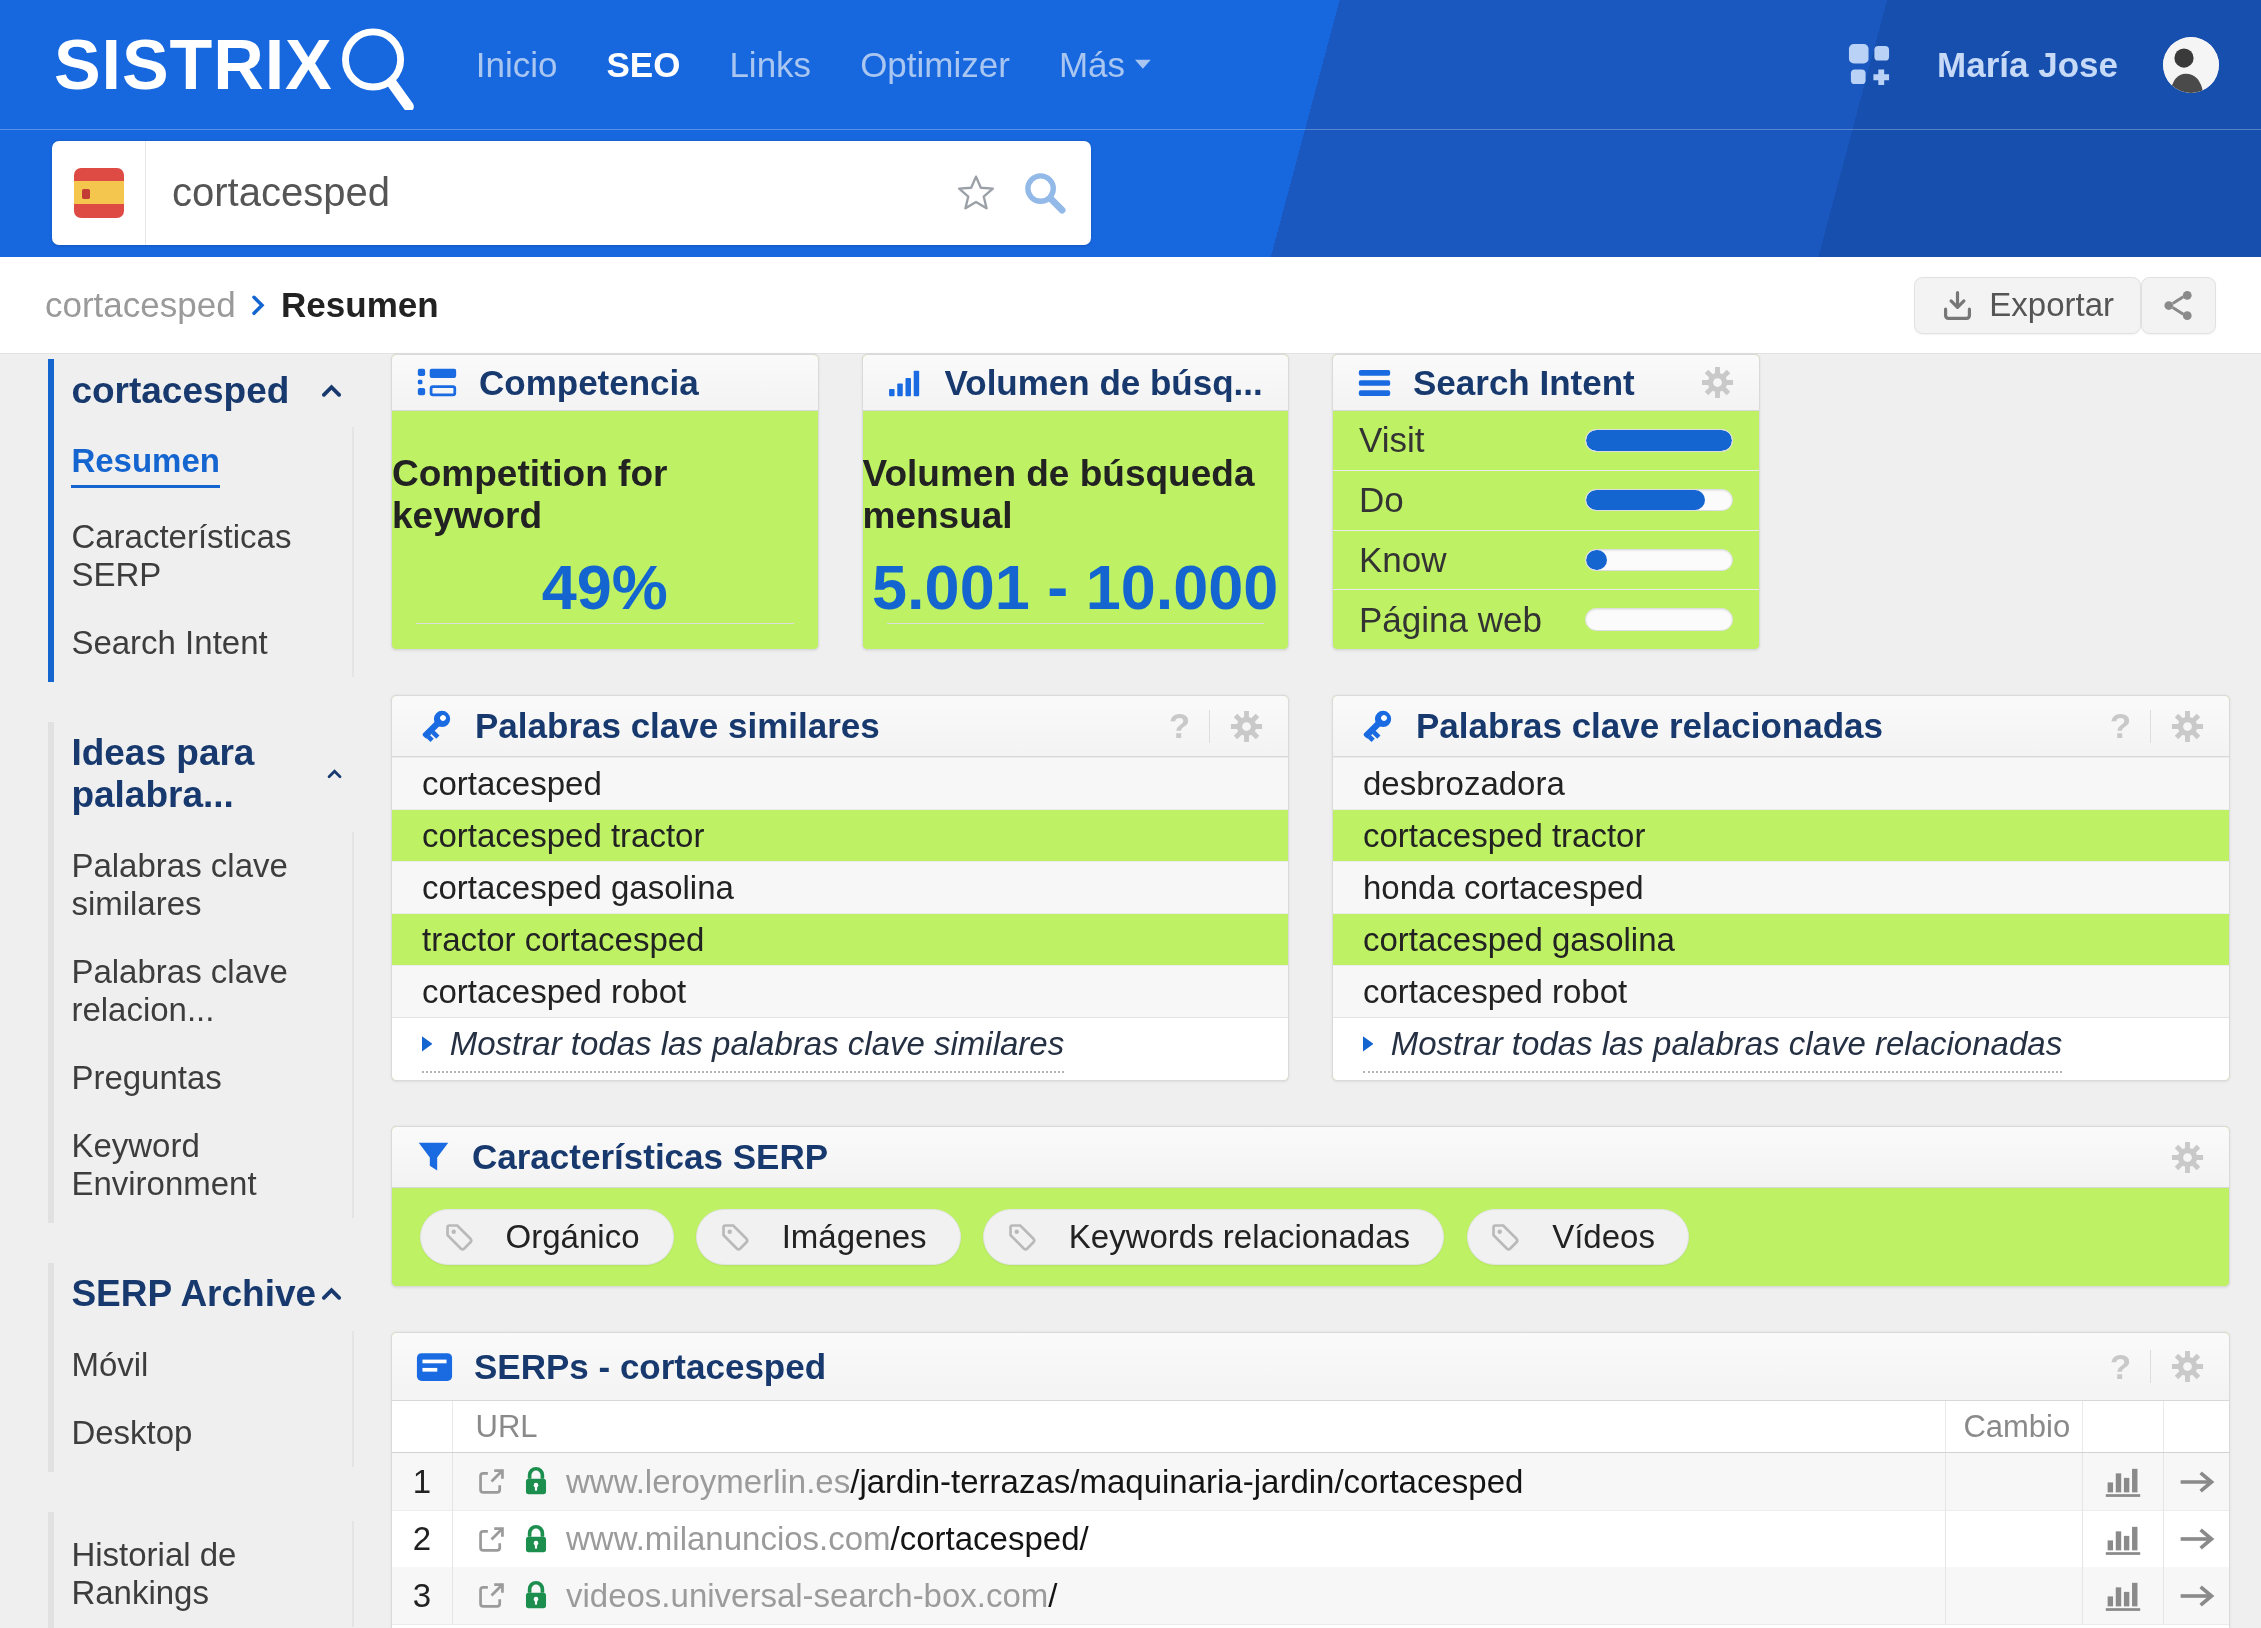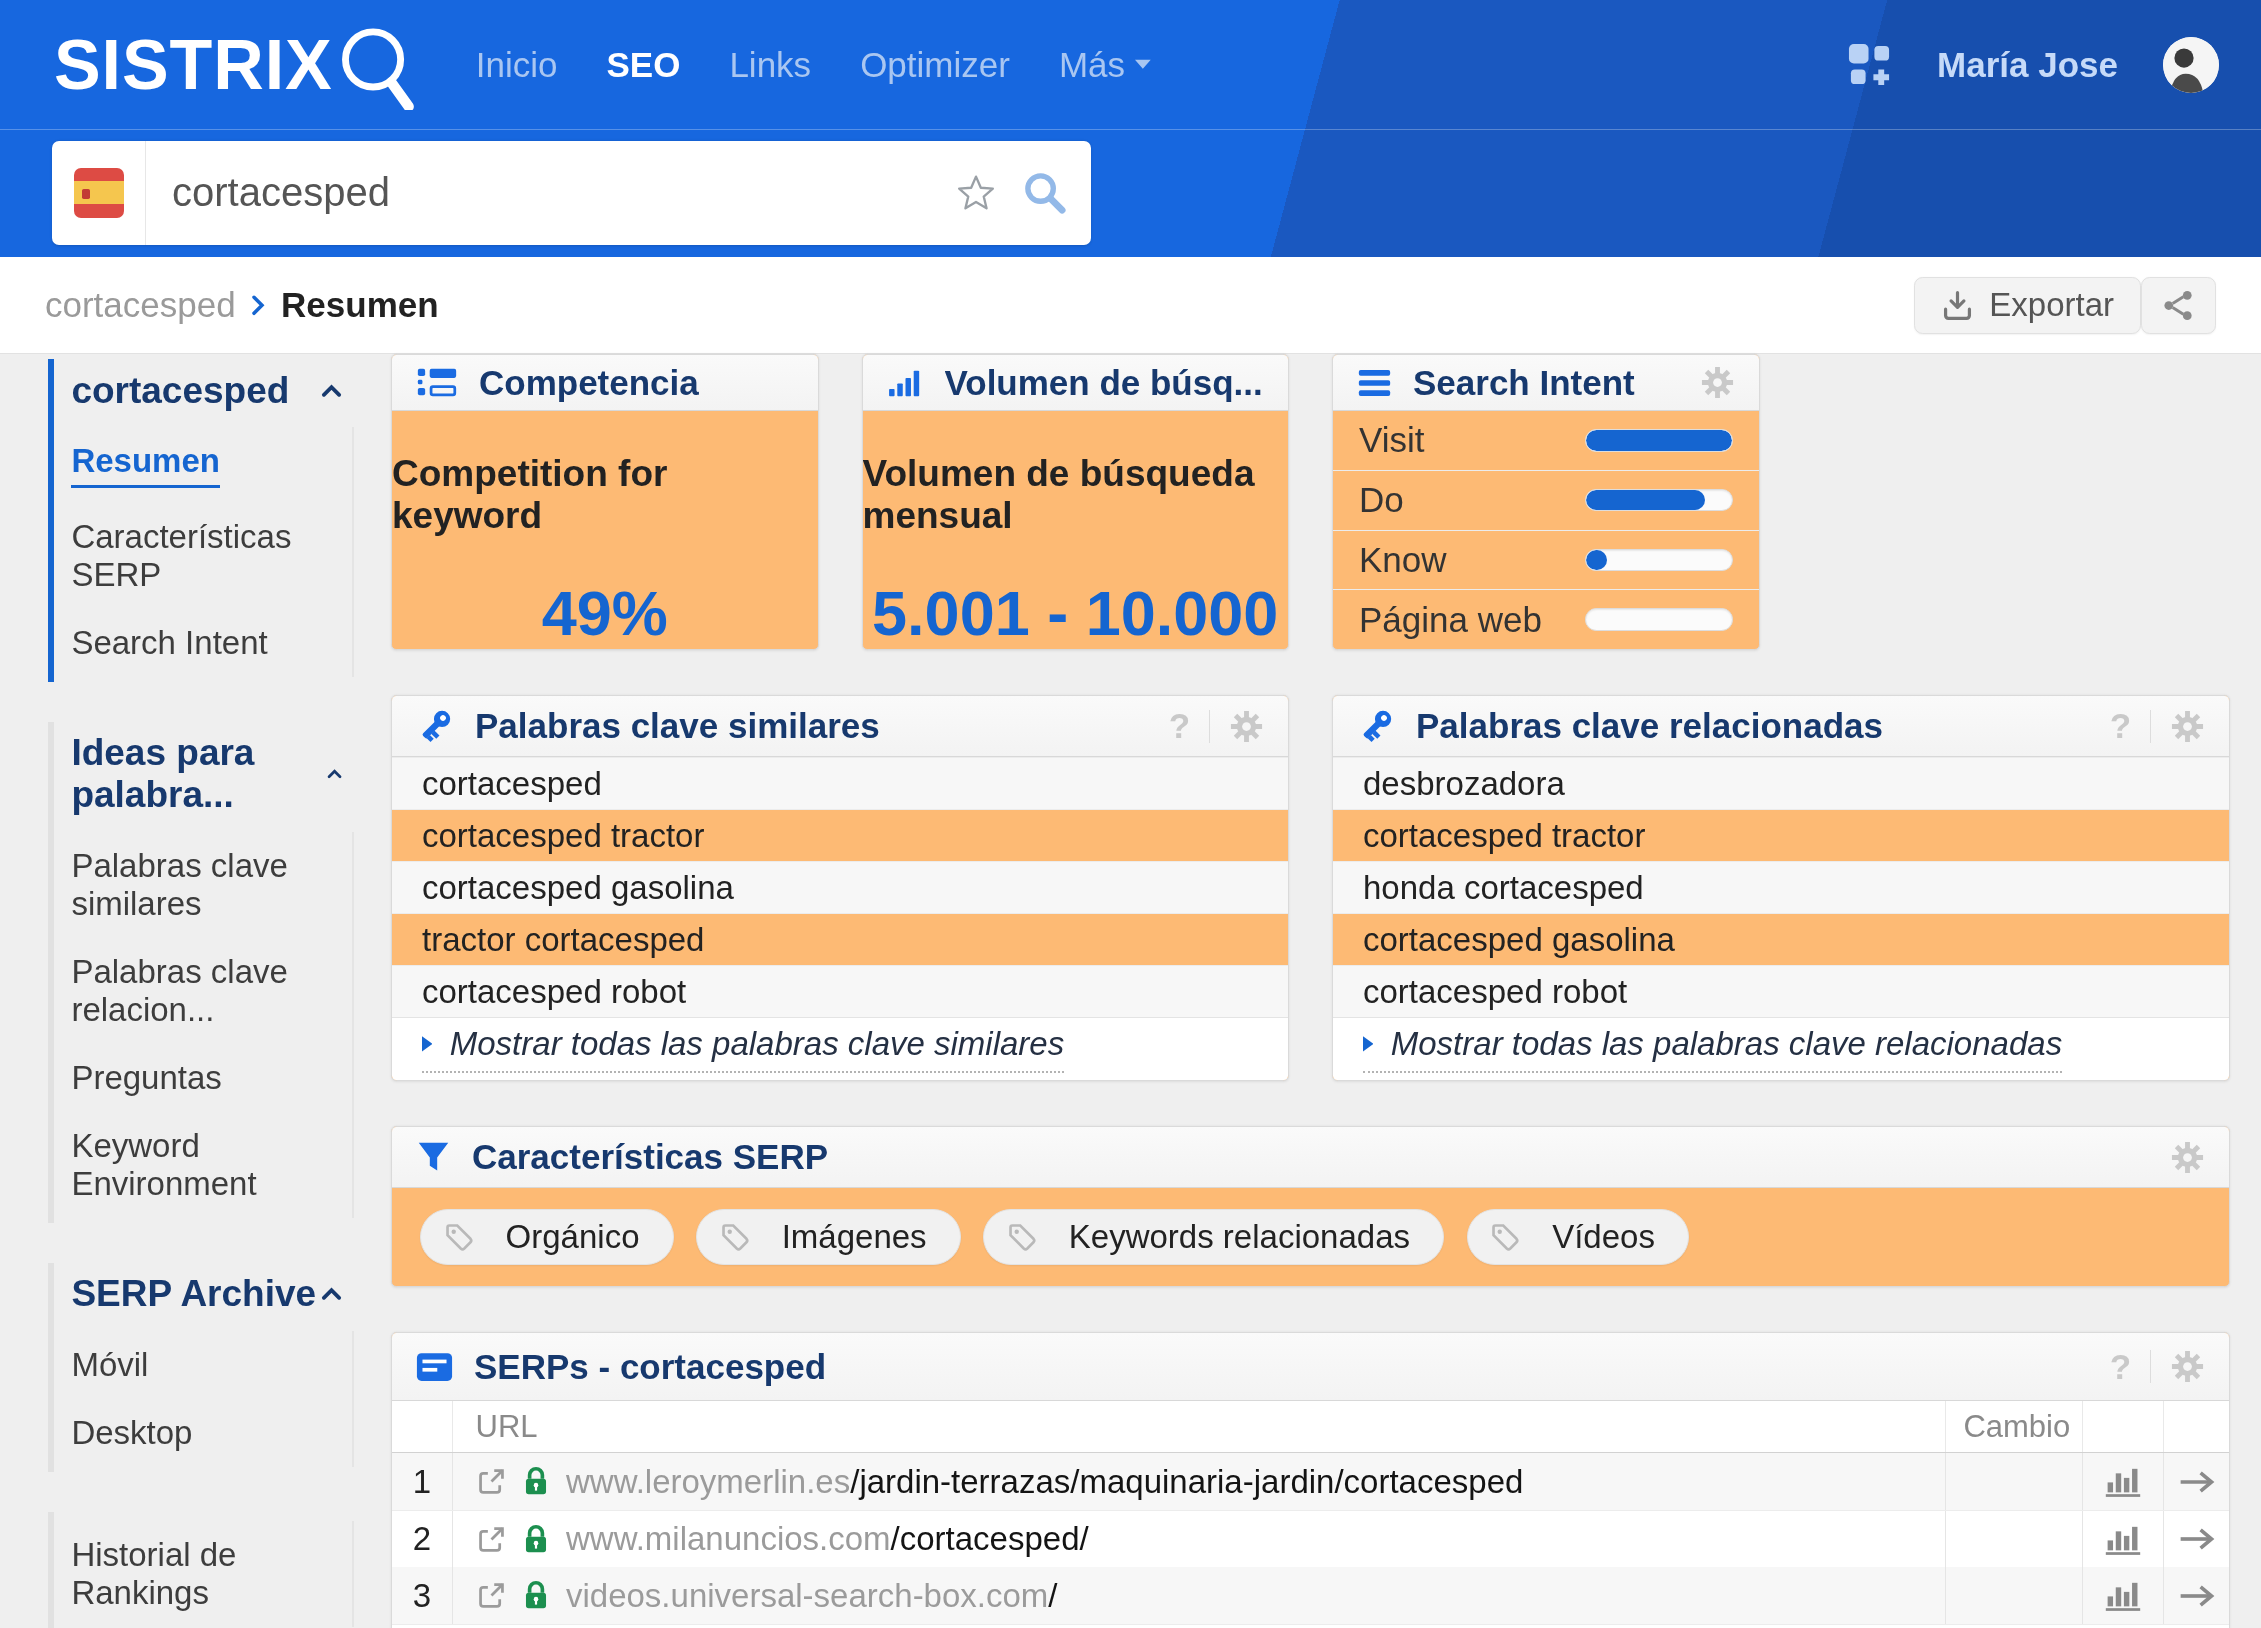--- a/index.html
+++ b/index.html
@@ -47,36 +47,36 @@
   .sgroup.active { border-left-color:#1565d0; }
   .sgroup-h { display:flex; align-items:center; justify-content:space-between; padding:8.7px 12px 8.7px 17.4px;
     font-size:37px; font-weight:bold; color:#17396e; cursor:pointer; }
   .sgroup ul { list-style:none; margin-top:7px; border-right:2.6px solid #e4e4e4; padding-left:17.4px; }
   .sgroup li { font-size:33px; color:#3d3d3d; padding:15px 0; cursor:pointer; }
   .sgroup li .lbl-active { color:#1565d0; font-weight:bold; border-bottom:3.5px solid #1565d0; padding-bottom:4.3px; display:inline-block; }
 
   .content { position:absolute; left:391px; top:0; width:1839px; }
 
   
-  .panel { background:#fdba74; border:0.9px solid #dadada; border-radius:5.2px; box-shadow:0 0.9px 2.6px rgba(0,0,0,.08);
+  .panel { background:#bef264; border:0.9px solid #dadada; border-radius:5.2px; box-shadow:0 0.9px 2.6px rgba(0,0,0,.08);
     overflow:hidden; display:flex; flex-direction:column; }
   .panel-h { min-height:61px; height:61px; background:linear-gradient(#fafafa,#f3f3f3); border-bottom:0.9px solid #d8d8d8;
     display:flex; align-items:center; gap:21px; padding:0 24px; }
   .panel-h.small { min-height:56px; height:56px; }
   .panel-title { font-size:35px; font-weight:bold; color:#17396e; white-space:nowrap; overflow:hidden; text-overflow:ellipsis; }
   .h-icons { margin-left:auto; display:flex; align-items:center; gap:19px; }
   .help { font-size:35px; font-weight:bold; color:#c9c9c9; cursor:pointer; }
   .vdiv { width:0.9px; height:33px; background:#ddd; }
   .gear { cursor:pointer; display:flex; }
 
   
   .cards { display:grid; grid-template-columns:repeat(4,1fr); gap:43px; height:296px; }
   .card-body { flex:1; display:flex; flex-direction:column; align-items:center; }
   .card-heading { font-size:37px; font-weight:bold; color:#222; margin-top:42px; }
-  .card-value { font-size:63px; font-weight:bold; color:#1565d0; margin-top:40px; }
+  .card-value { font-size:63px; font-weight:bold; color:#1565d0; margin-top:14px; }
   .card-div { height:0.9px; background:#ddd; align-self:stretch; margin:auto 24px 0 24px; }
   .card-foot { height:73px; display:flex; align-items:center; gap:12px; font-size:37px; color:#222; }
   .spark { align-self:stretch; margin:8.7px 24px 12px 24px; height:73px; }
   .empty-rows, .intent-rows { flex:1; display:flex; flex-direction:column; }
   .empty-row { flex:1; border-bottom:0.9px solid #ececec; }
   .empty-row:last-child { border-bottom:none; }
   .intent-row { flex:1; display:flex; align-items:center; justify-content:space-between; padding:0 26px; border-bottom:0.9px solid #ececec; }
   .intent-row:last-child { border-bottom:none; }
   .intent-label { font-size:35px; color:#333; }
   .track { width:148px; height:22.6px; border-radius:11.3px; background:#fbfbfb; border:0.9px solid #ddd; box-shadow:inset 0 0.9px 1.7px rgba(0,0,0,.08); overflow:hidden; }

